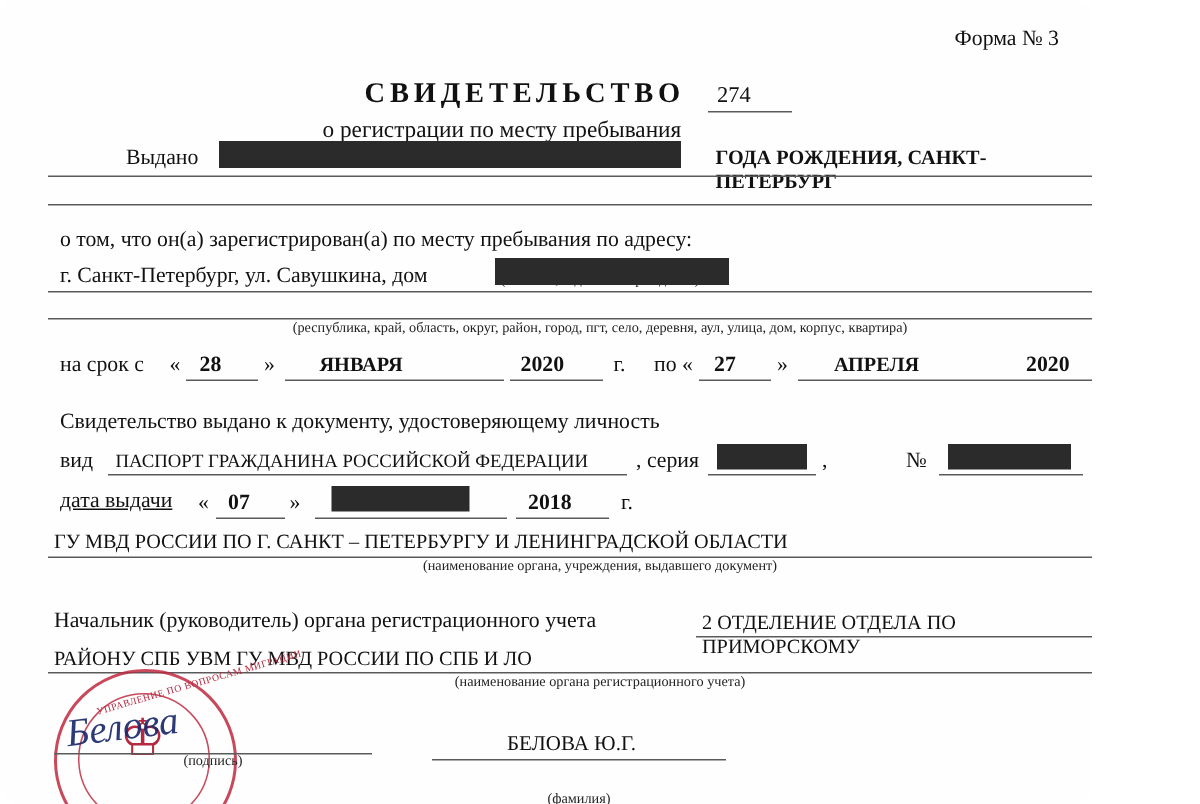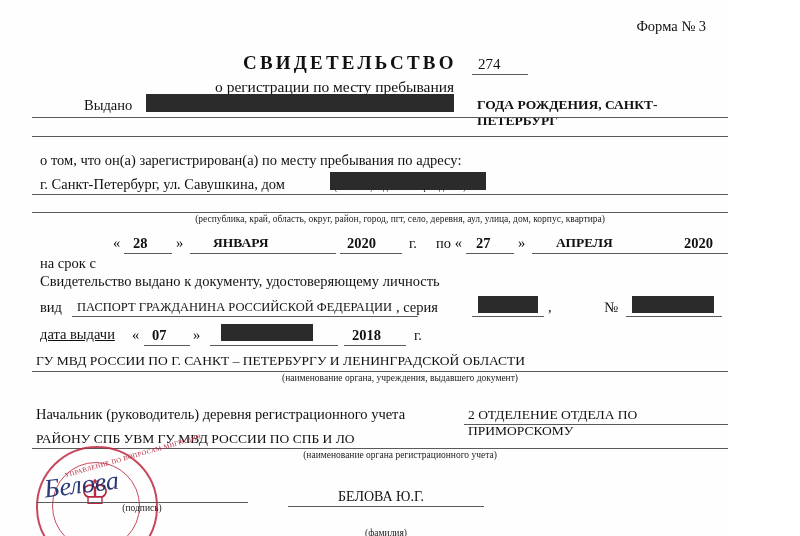--- a/index.html
+++ b/index.html
@@ -125,21 +125,21 @@
   <div class="rule" style="left:32px; top:136px; width:736px;"></div>
   <div class="abs tiny" style="left:32px; top:138px; width:736px;margin-top:44px;">(Ф. И. О., год и место рождения)</div>
 
   <div class="abs lbl" style="left:40px; top:176px;">г. Санкт-Петербург, ул. Савушкина, дом</div>
   <div class="abs lbl" style="left:40px; top:152px;">о том, что он(а) зарегистрирован(а) по месту пребывания по адресу:</div>
   <div class="redact" style="left:330px; top:172px; width:156px; height:18px;"></div>
   <div class="rule" style="left:32px; top:194px; width:736px;"></div>
   <div class="rule" style="left:32px; top:212px; width:736px;"></div>
   <div class="abs tiny" style="left:32px; top:214px; width:736px;">(республика, край, область, округ, район, город, пгт, село, деревня, аул, улица, дом, корпус, квартира)</div>
 
-  <div class="abs lbl" style="left:40px; top:235px;margin-top:20px;">на срок с</div>
+  <div class="abs lbl" style="left:40px; top:235px;">на срок с</div>
   <div class="abs lbl" style="left:113px; top:235px;">«</div>
   <div class="abs lbl bold" style="left:133px; top:235px;">28</div>
   <div class="rule" style="left:124px; top:253px; width:48px;"></div>
   <div class="abs lbl" style="left:176px; top:235px;">»</div>
   <div class="abs lbl bold" style="left:213px; top:235px; font-size:13.5px;">ЯНВАРЯ</div>
   <div class="rule" style="left:190px; top:253px; width:146px;"></div>
   <div class="abs lbl bold" style="left:347px; top:235px;">2020</div>
   <div class="rule" style="left:340px; top:253px; width:62px;"></div>
   <div class="abs lbl" style="left:409px; top:235px;">г.</div>
   <div class="abs lbl" style="left:436px; top:235px;">по «</div>
@@ -150,21 +150,21 @@
   <div class="rule" style="left:532px; top:253px; width:146px;"></div>
   <div class="abs lbl bold" style="left:684px; top:235px;">2020</div>
   <div class="rule" style="left:678px; top:253px; width:56px;"></div>
   <div class="abs lbl" style="left:740px; top:235px;">г.</div>
 
   <div class="abs lbl" style="left:40px; top:273px;">Свидетельство выдано к документу, удостоверяющему личность</div>
 
   <div class="abs lbl" style="left:40px; top:299px;">вид</div>
   <div class="abs lbl" style="left:77px; top:300px; font-size:12.5px;">ПАСПОРТ ГРАЖДАНИНА РОССИЙСКОЙ ФЕДЕРАЦИИ</div>
   <div class="rule" style="left:72px; top:316px; width:346px;"></div>
-  <div class="abs lbl" style="left:396px; top:299px;">, серия</div>
+  <div class="abs lbl" style="left:424px; top:299px;">, серия</div>
   <div class="redact" style="left:478px; top:296px; width:60px; height:17px;"></div>
   <div class="rule" style="left:472px; top:316px; width:72px;"></div>
   <div class="abs lbl" style="left:548px; top:299px;">,</div>
   <div class="abs lbl" style="left:604px; top:299px;">№</div>
   <div class="redact" style="left:632px; top:296px; width:82px; height:17px;"></div>
   <div class="rule" style="left:626px; top:316px; width:96px;"></div>
 
   <div class="abs lbl" style="left:40px; top:326px;text-decoration:underline;">дата выдачи</div>
   <div class="abs lbl" style="left:132px; top:327px;">«</div>
   <div class="abs lbl bold" style="left:152px; top:327px;">07</div>
@@ -173,21 +173,21 @@
   <div class="redact" style="left:221px; top:324px; width:92px; height:17px;"></div>
   <div class="rule" style="left:210px; top:345px; width:128px;"></div>
   <div class="abs lbl bold" style="left:352px; top:327px;">2018</div>
   <div class="rule" style="left:344px; top:345px; width:62px;"></div>
   <div class="abs lbl" style="left:414px; top:327px;">г.</div>
 
   <div class="abs lbl" style="left:36px; top:353px; font-size:13.5px;">ГУ  МВД  РОССИИ  ПО  Г. САНКТ – ПЕТЕРБУРГУ  И  ЛЕНИНГРАДСКОЙ ОБЛАСТИ</div>
   <div class="rule" style="left:32px; top:371px; width:736px;"></div>
   <div class="abs tiny" style="left:32px; top:373px; width:736px;">(наименование органа, учреждения, выдавшего документ)</div>
 
-  <div class="abs lbl" style="left:36px; top:406px;">Начальник (руководитель) деревня регистрационного учета</div>
+  <div class="abs lbl" style="left:36px; top:406px;">Начальник (руководитель) органа регистрационного учета</div>
   <div class="abs lbl" style="left:468px; top:407px; font-size:13.5px;">2 ОТДЕЛЕНИЕ ОТДЕЛА  ПО ПРИМОРСКОМУ</div>
   <div class="rule" style="left:464px; top:424px; width:304px;"></div>
   <div class="abs lbl" style="left:36px; top:431px; font-size:13.5px;">РАЙОНУ СПБ УВМ  ГУ  МВД  РОССИИ  ПО  СПБ  И  ЛО</div>
   <div class="rule" style="left:32px; top:448px; width:736px;"></div>
   <div class="abs tiny" style="left:32px; top:450px; width:736px;">(наименование органа регистрационного учета)</div>
 
   <div class="stamp"></div>
   <div class="stamp inner"></div>
   <div class="stamp-text" style="left:62px; top:452px; transform:rotate(-16deg);">УПРАВЛЕНИЕ ПО ВОПРОСАМ МИГРАЦИИ</div>
 

